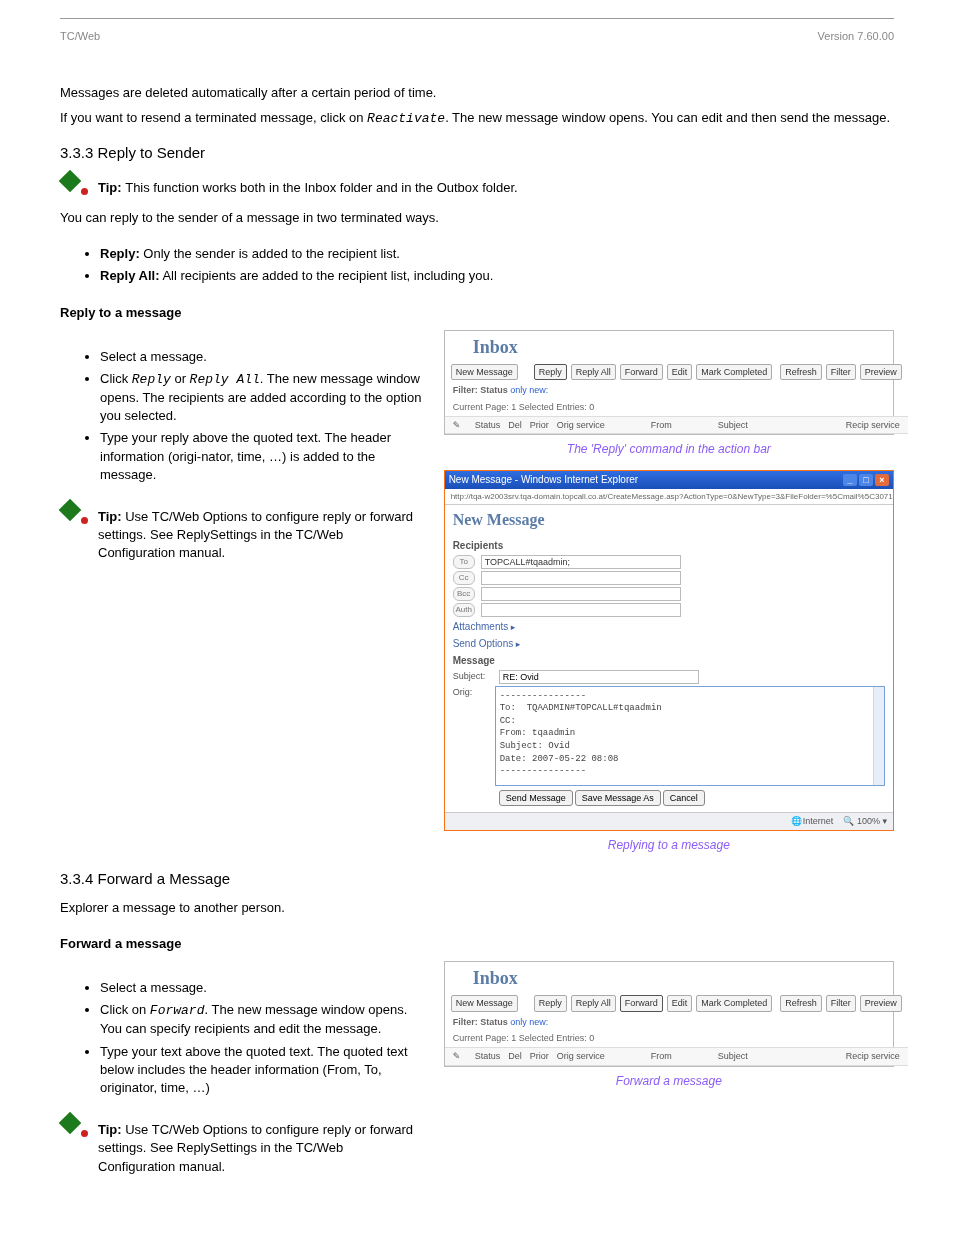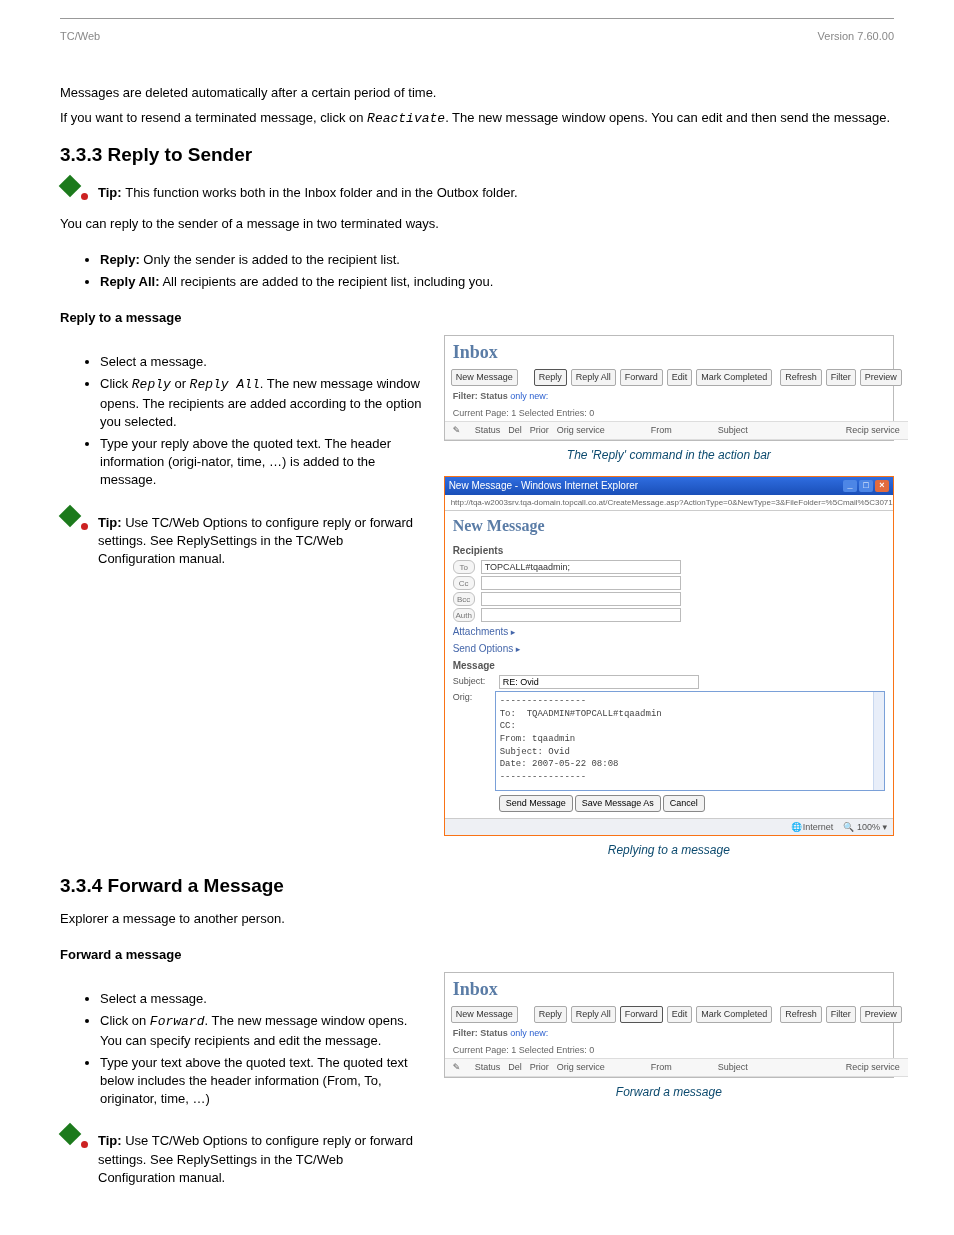--- a/index.html
+++ b/index.html
@@ -20,22 +20,22 @@
   }
   .header-row {
     display: flex;
     justify-content: space-between;
     font-size: 11px;
     color: #888;
     margin-bottom: 10px;
   }
   .section { margin-top: 40px; }
   h3.section-title {
-    font-size: 19px;
-    font-weight: bold;
+    font-size: 15px;
+    font-weight: normal;
     margin: 14px 0 10px 0;
   }
   h4.sub-title {
     font-size: 13px;
     font-weight: bold;
     margin: 18px 0 8px 0;
   }
   p { margin: 6px 0; }
   .mono-it { font-family: 'Courier New', monospace; font-style: italic; }
   ul.simple { list-style: disc; padding-left: 40px; margin: 18px 0; }
@@ -54,37 +54,38 @@
     background:#c22; border-radius:50%;
   }
   .two-col { display:flex; gap:20px; align-items:flex-start; }
   .col-left { width: 46%; }
   .col-right { width: 54%; }
   .caption {
     text-align:center;
     font-style: italic;
     font-size: 12px;
     margin-top: 6px;
-    color:#0c4a6e;
+    color:#8b5cf6;
   }
 
   
   .inbox-img {
     border: 1px solid #bbb;
     font-size: 10px;
     color:#333;
     background:#fff;
     width:100%;
   }
   .inbox-title {
     font-family: Georgia, serif;
     font-weight: bold;
     color:#5a7ca6;
     font-size: 18px;
     padding: 4px 8px 2px 8px;
+    margin-left: 20px;
   }
   .inbox-row1 {
     display:flex; align-items:center; gap:4px; padding:2px 6px;
     flex-wrap: nowrap;
   }
   .ibtn {
     border:1px solid #aaa; background:#f4f4f4;
     border-radius:2px; padding:1px 4px; font-size:9px;
     white-space:nowrap;
   }

